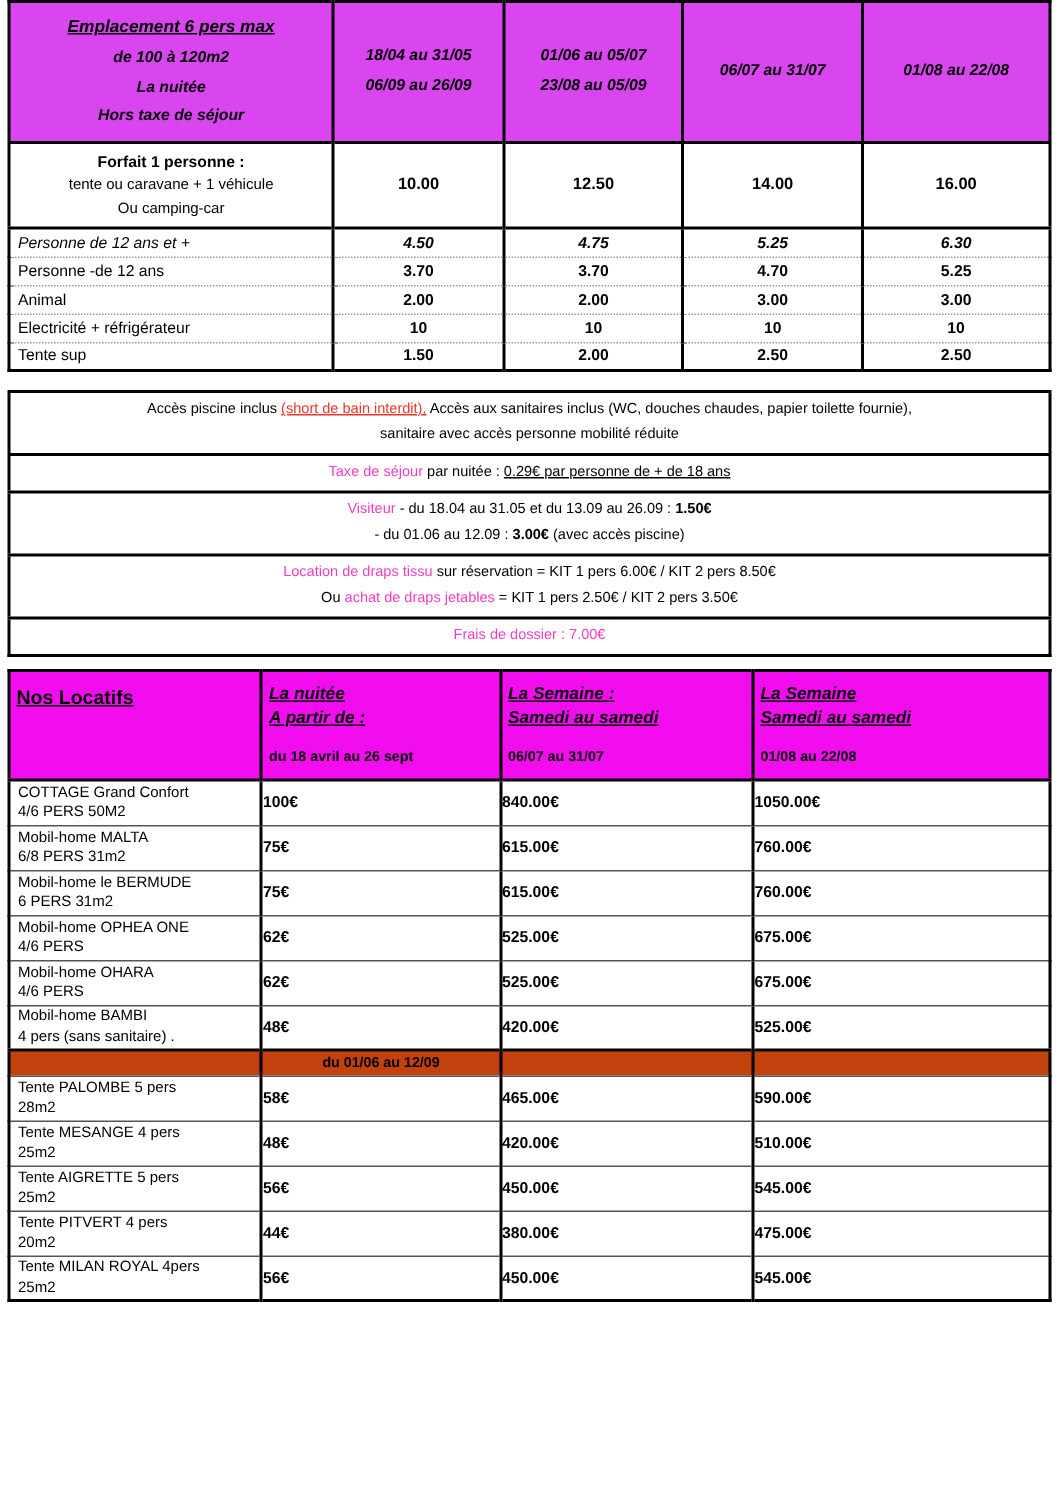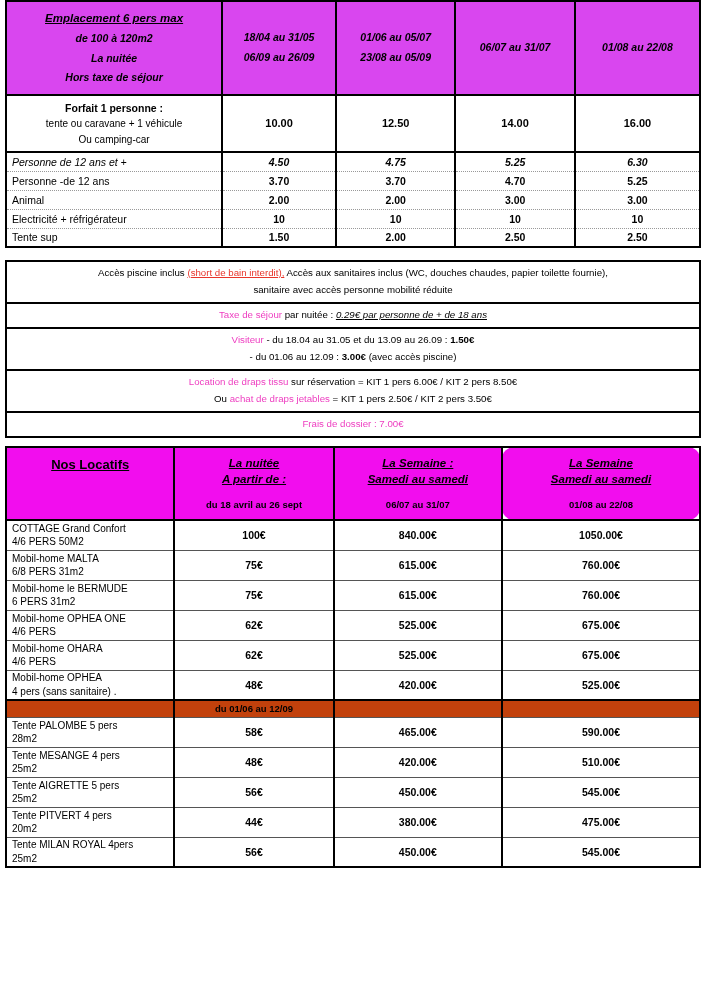--- a/index.html
+++ b/index.html
@@ -112,34 +112,33 @@
     font-size: 9.7px;
     line-height: 1.75;
     padding: 3px 6px;
   }
   .tbl-notes tr:first-child td { border-top: 2px solid #000; }
   .note-red {
     color: #E8352B;
     text-decoration: underline;
   }
   .note-mag { color: #EE3DC0; }
-  .ital-u { font-style: italic; text-decoration: underline; }
+  .ital-u { text-decoration: underline; }
   .bold { font-weight: bold; }
 
   
   .loc-head td {
     background: #F20DEE;
     border-right: 2px solid #000;
-    text-align: center;
     vertical-align: top;
     padding: 7px 4px 9px;
     font-size: 10.5px;
     color: #000;
   }
-  .loc-head td.last { border-right: none; border-radius: 12px; }
+  .loc-head td.last { border-right: none; }
   .loc-head .big {
     display: block;
     font-size: 13px;
     font-weight: bold;
     text-decoration: underline;
     font-style: normal;
     line-height: 1.5;
   }
   .loc-head .it {
     display: block;
@@ -163,21 +162,21 @@
     height: 30px;
     font-size: 10px;
   }
   .loc-row td.last { border-right: none; }
   .loc-row .name {
     padding-left: 5px;
     text-align: left;
     line-height: 1.35;
   }
   .loc-row .price {
-    text-align: center;
+    text-align: left;
     font-weight: bold;
     font-size: 10.5px;
   }
   .loc-row.top td { border-top: 2px solid #000; }
 
   .season-band td {
     background: #c2410c;
     border-top: 2px solid #000;
     border-right: 2px solid #000;
     height: 17px;
@@ -377,21 +376,21 @@
         <td class="name">
           <span>Mobil-home  OHARA</span><br>
           <span>4/6 PERS</span>
         </td>
         <td class="price">62€</td>
         <td class="price">525.00€</td>
         <td class="price last">675.00€</td>
       </tr>
       <tr class="loc-row">
         <td class="name">
-          <span>Mobil-home OPHEA</span><br>
+          <span>Mobil-home BAMBI</span><br>
           <span>4 pers (sans sanitaire) .</span>
         </td>
         <td class="price">48€</td>
         <td class="price">420.00€</td>
         <td class="price last">525.00€</td>
       </tr>
 
       <tr class="season-band">
         <td></td>
         <td>du 01/06 au 12/09</td>

